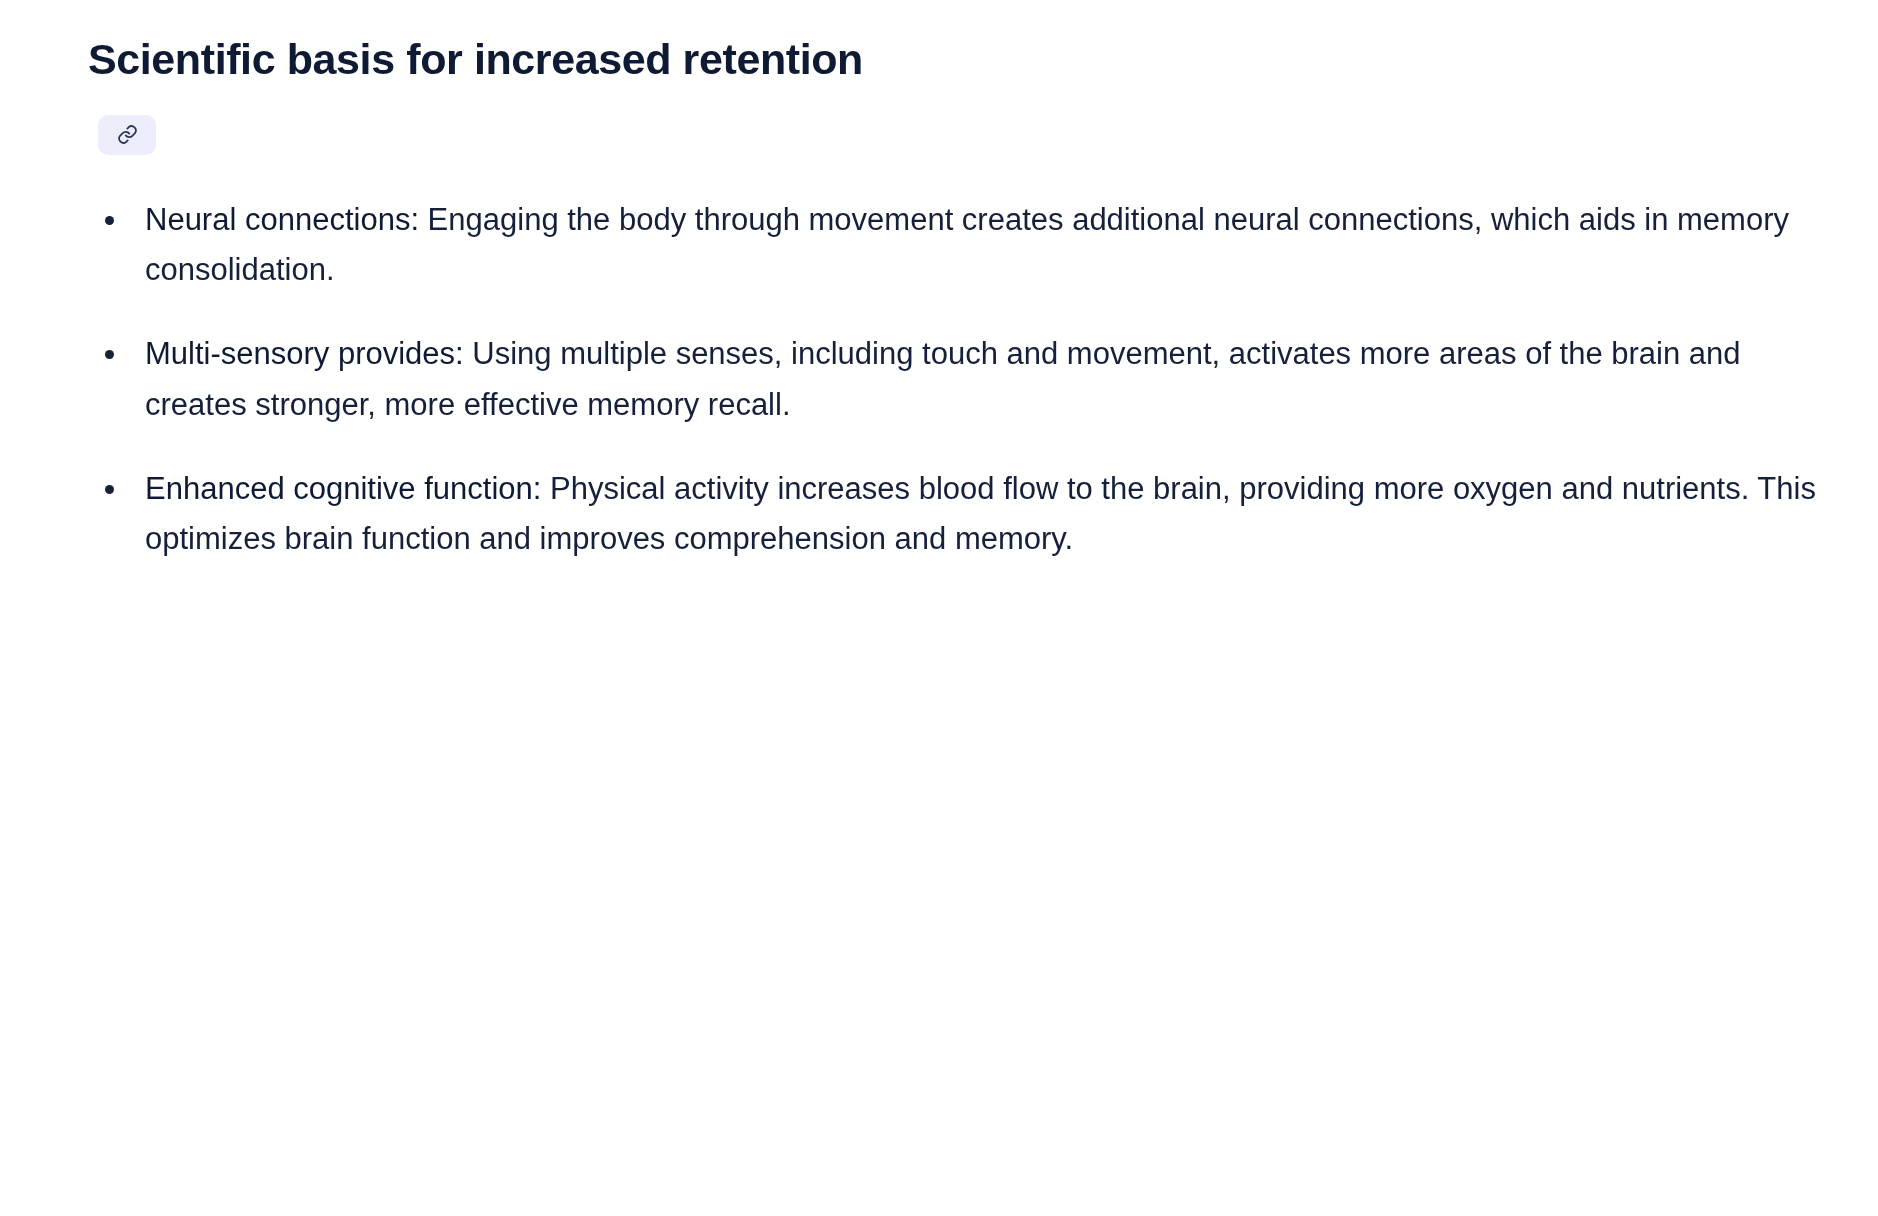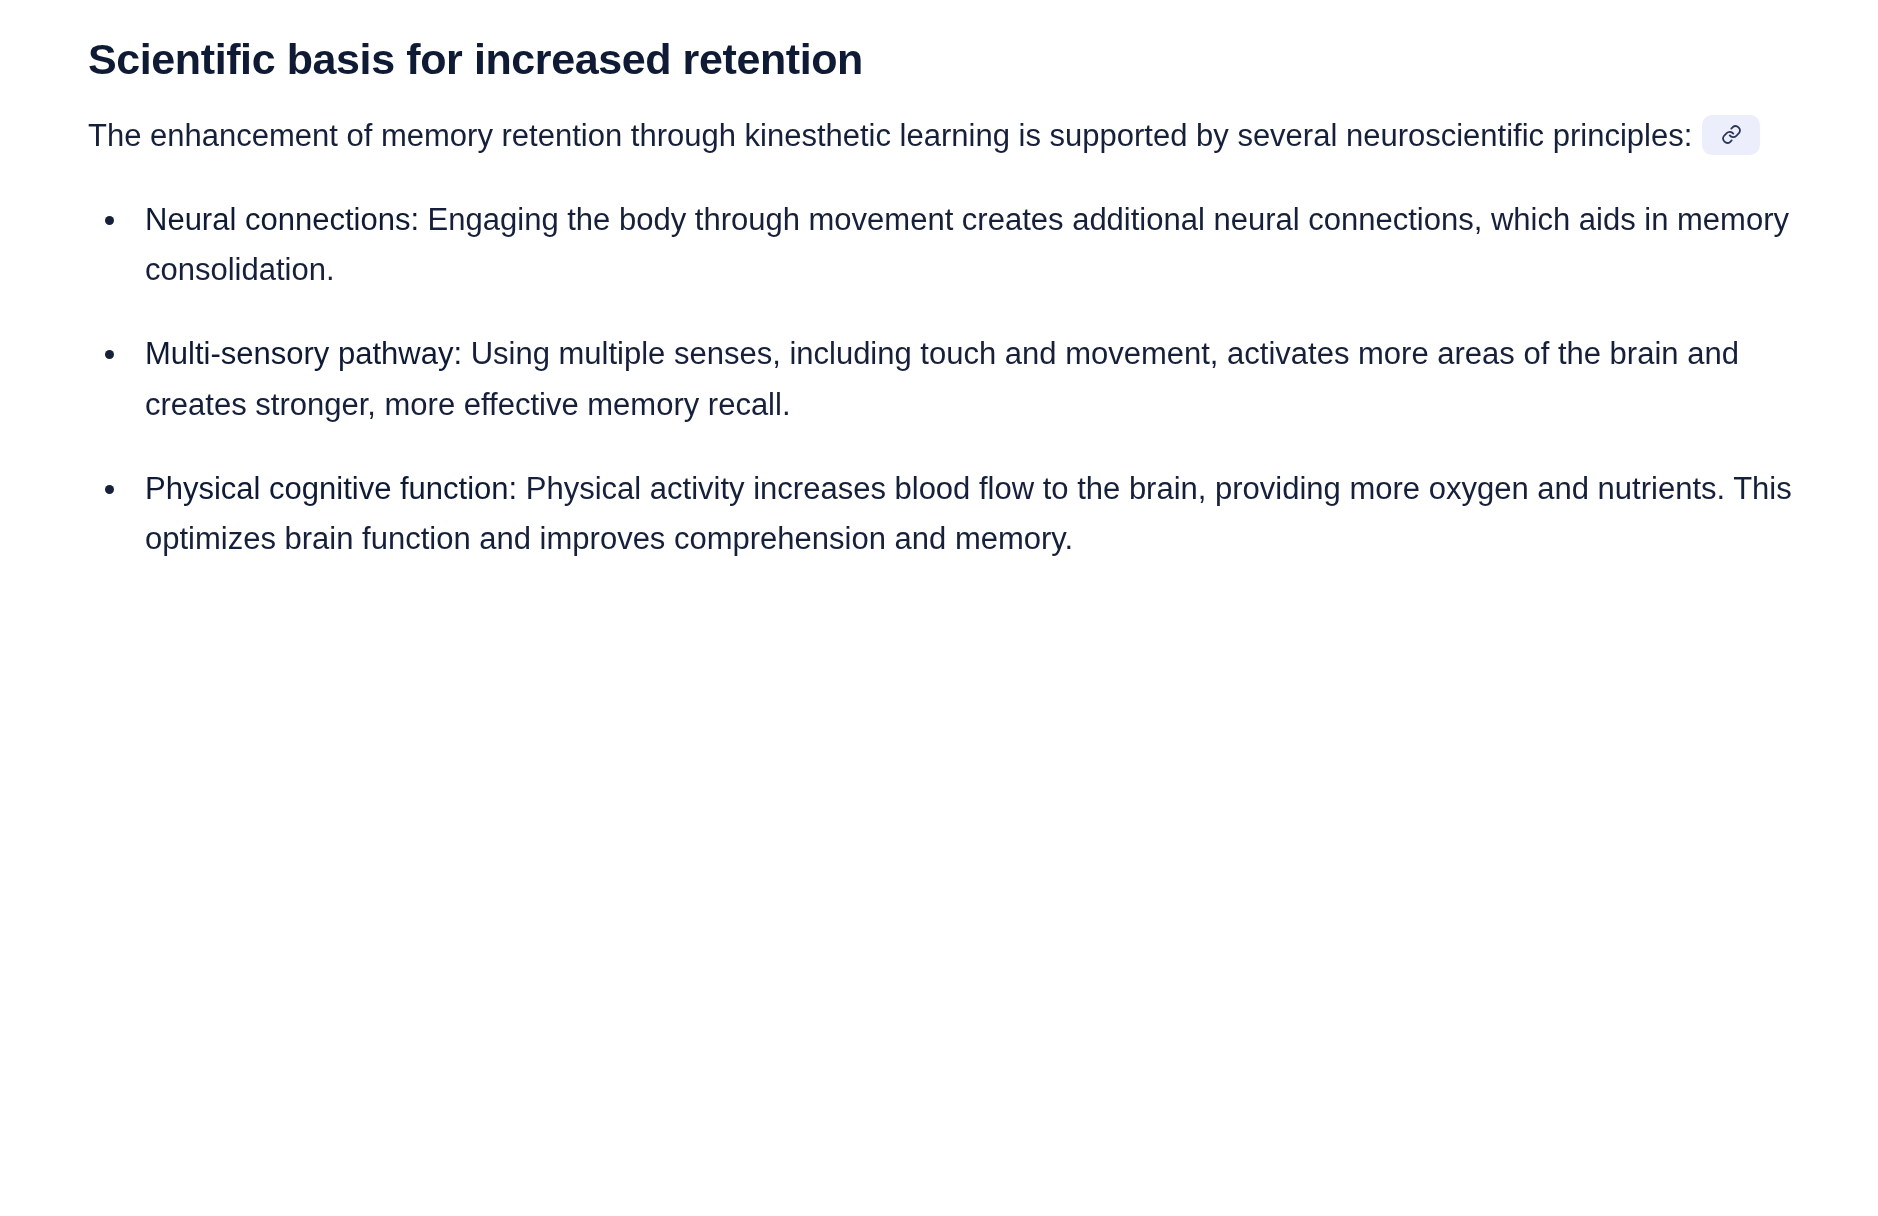--- a/index.html
+++ b/index.html
@@ -86,32 +86,32 @@
     display: block;
   }
 </style>
 </head>
 <body>
 
 <div class="page">
 
   <h1 class="title">Scientific basis for increased retention</h1>
 
-  <p class="intro"><span>The enhancement of memory retention through kinesthetic learning is supported by several neuroscientific principles:</span><span class="cite">
+  <p class="intro"><span class="cite">
         <svg viewBox="0 0 24 24" fill="none" stroke="#2a3558" stroke-width="2" stroke-linecap="round" stroke-linejoin="round">
           <path d="M10 13a5 5 0 0 0 7.5.5l3-3a5 5 0 0 0-7-7l-1.7 1.7"></path>
           <path d="M14 11a5 5 0 0 0-7.5-.5l-3 3a5 5 0 0 0 7 7l1.7-1.7"></path>
         </svg>
       </span></p>
 
   <ul class="bullets">
     <li>
       <span class="lead">Neural connections:</span><span> Engaging the body through movement creates additional neural connections, which aids in memory consolidation.</span>
     </li>
     <li>
-      <span class="lead">Multi-sensory pathway:</span><span> Using multiple senses, including touch and movement, activates more areas of the brain and creates stronger, more effective memory recall.</span>
+      <span class="lead">Multi-sensory provides:</span><span> Using multiple senses, including touch and movement, activates more areas of the brain and creates stronger, more effective memory recall.</span>
     </li>
     <li>
-      <span class="lead">Physical cognitive function:</span><span> Physical activity increases blood flow to the brain, providing more oxygen and nutrients. This optimizes brain function and improves comprehension and memory.</span>
+      <span class="lead">Enhanced cognitive function:</span><span> Physical activity increases blood flow to the brain, providing more oxygen and nutrients. This optimizes brain function and improves comprehension and memory.</span>
     </li>
   </ul>
 
 </div>
 
 </body></html>

